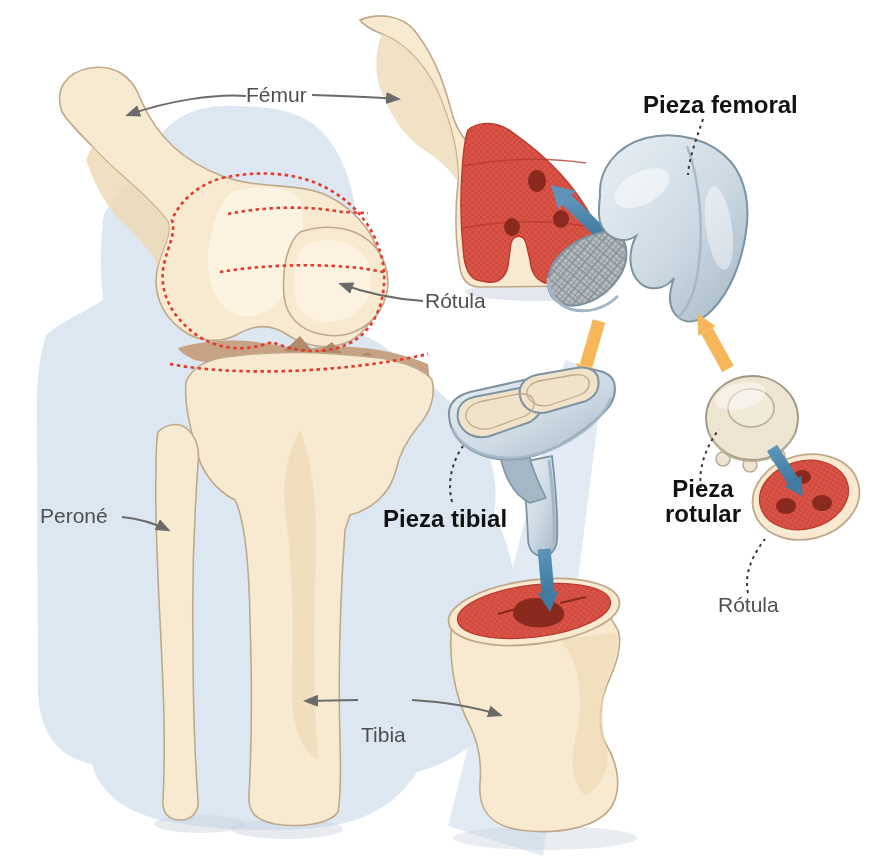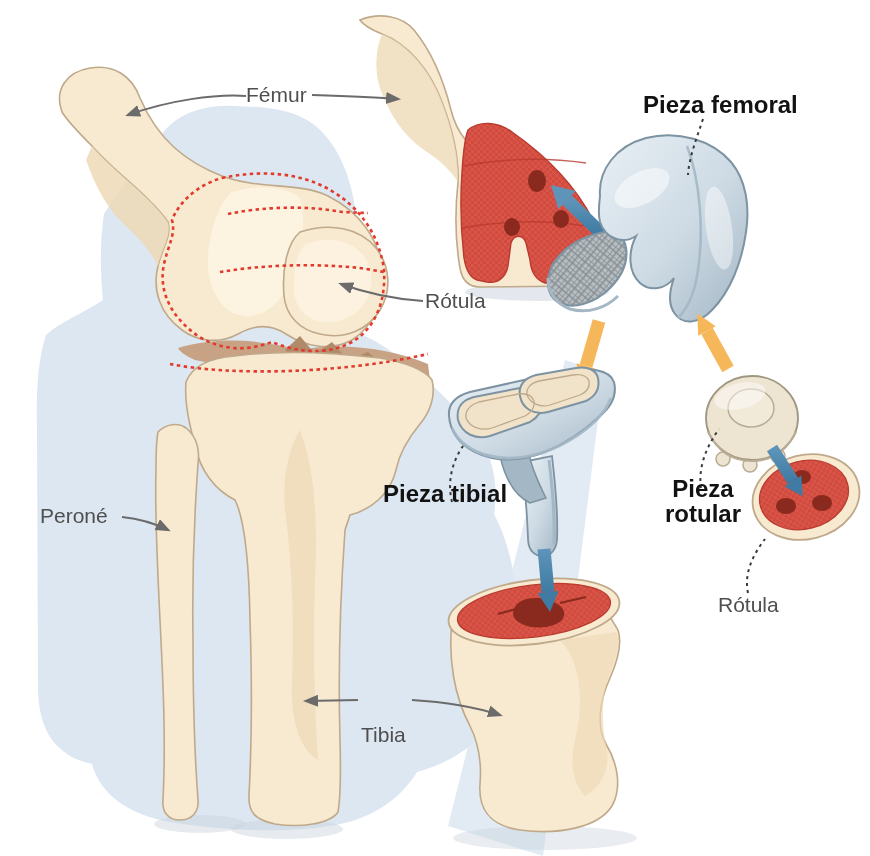--- a/index.html
+++ b/index.html
@@ -229,17 +229,17 @@
     <path d="M701,488 C698,468 706,447 719,429"></path>
     <path d="M748,593 C744,574 752,556 765,539"></path>
   </g>
 </svg>
 
 <div class="lbl" style="left:246px;top:84px;">Fémur</div>
 <div class="lbl" style="left:425px;top:290px;">Rótula</div>
 <div class="lbl" style="left:40px;top:505px;">Peroné</div>
 <div class="lbl" style="left:361px;top:724px;">Tibia</div>
 <div class="lbl b" style="left:643px;top:92px;">Pieza femoral</div>
-<div class="lbl b" style="left:383px;top:481px;text-align:center;">Pieza tibial</div>
+<div class="lbl b" style="left:383px;top:506px;text-align:center;">Pieza tibial</div>
 <div class="lbl b center" style="left:660px;top:476px;width:86px;">Pieza rotular</div>
 <div class="lbl" style="left:718px;top:594px;">Rótula</div>
 
 </div>
 
 </body></html>

